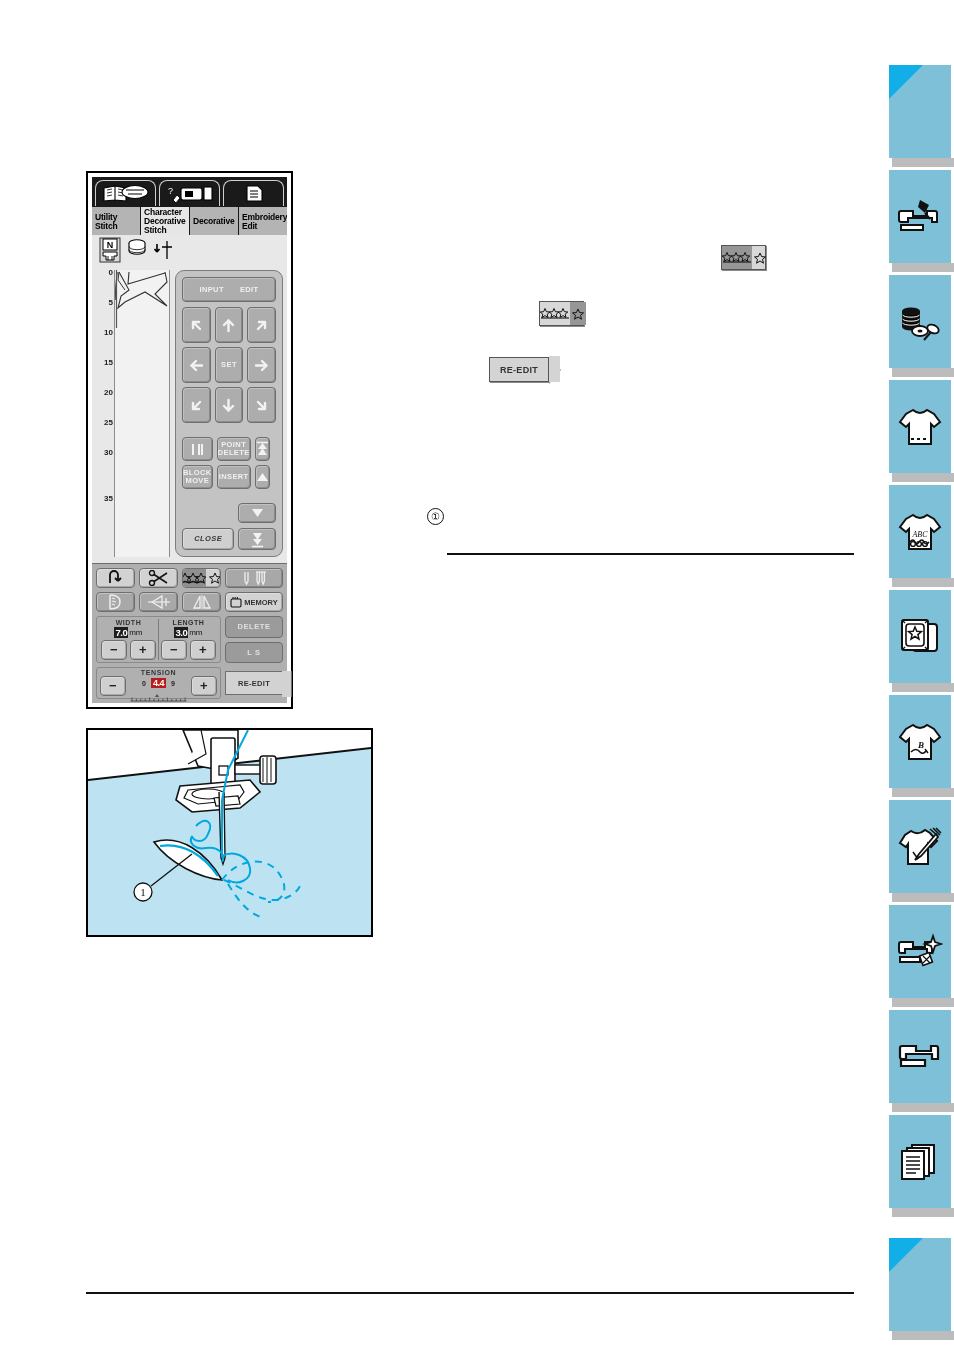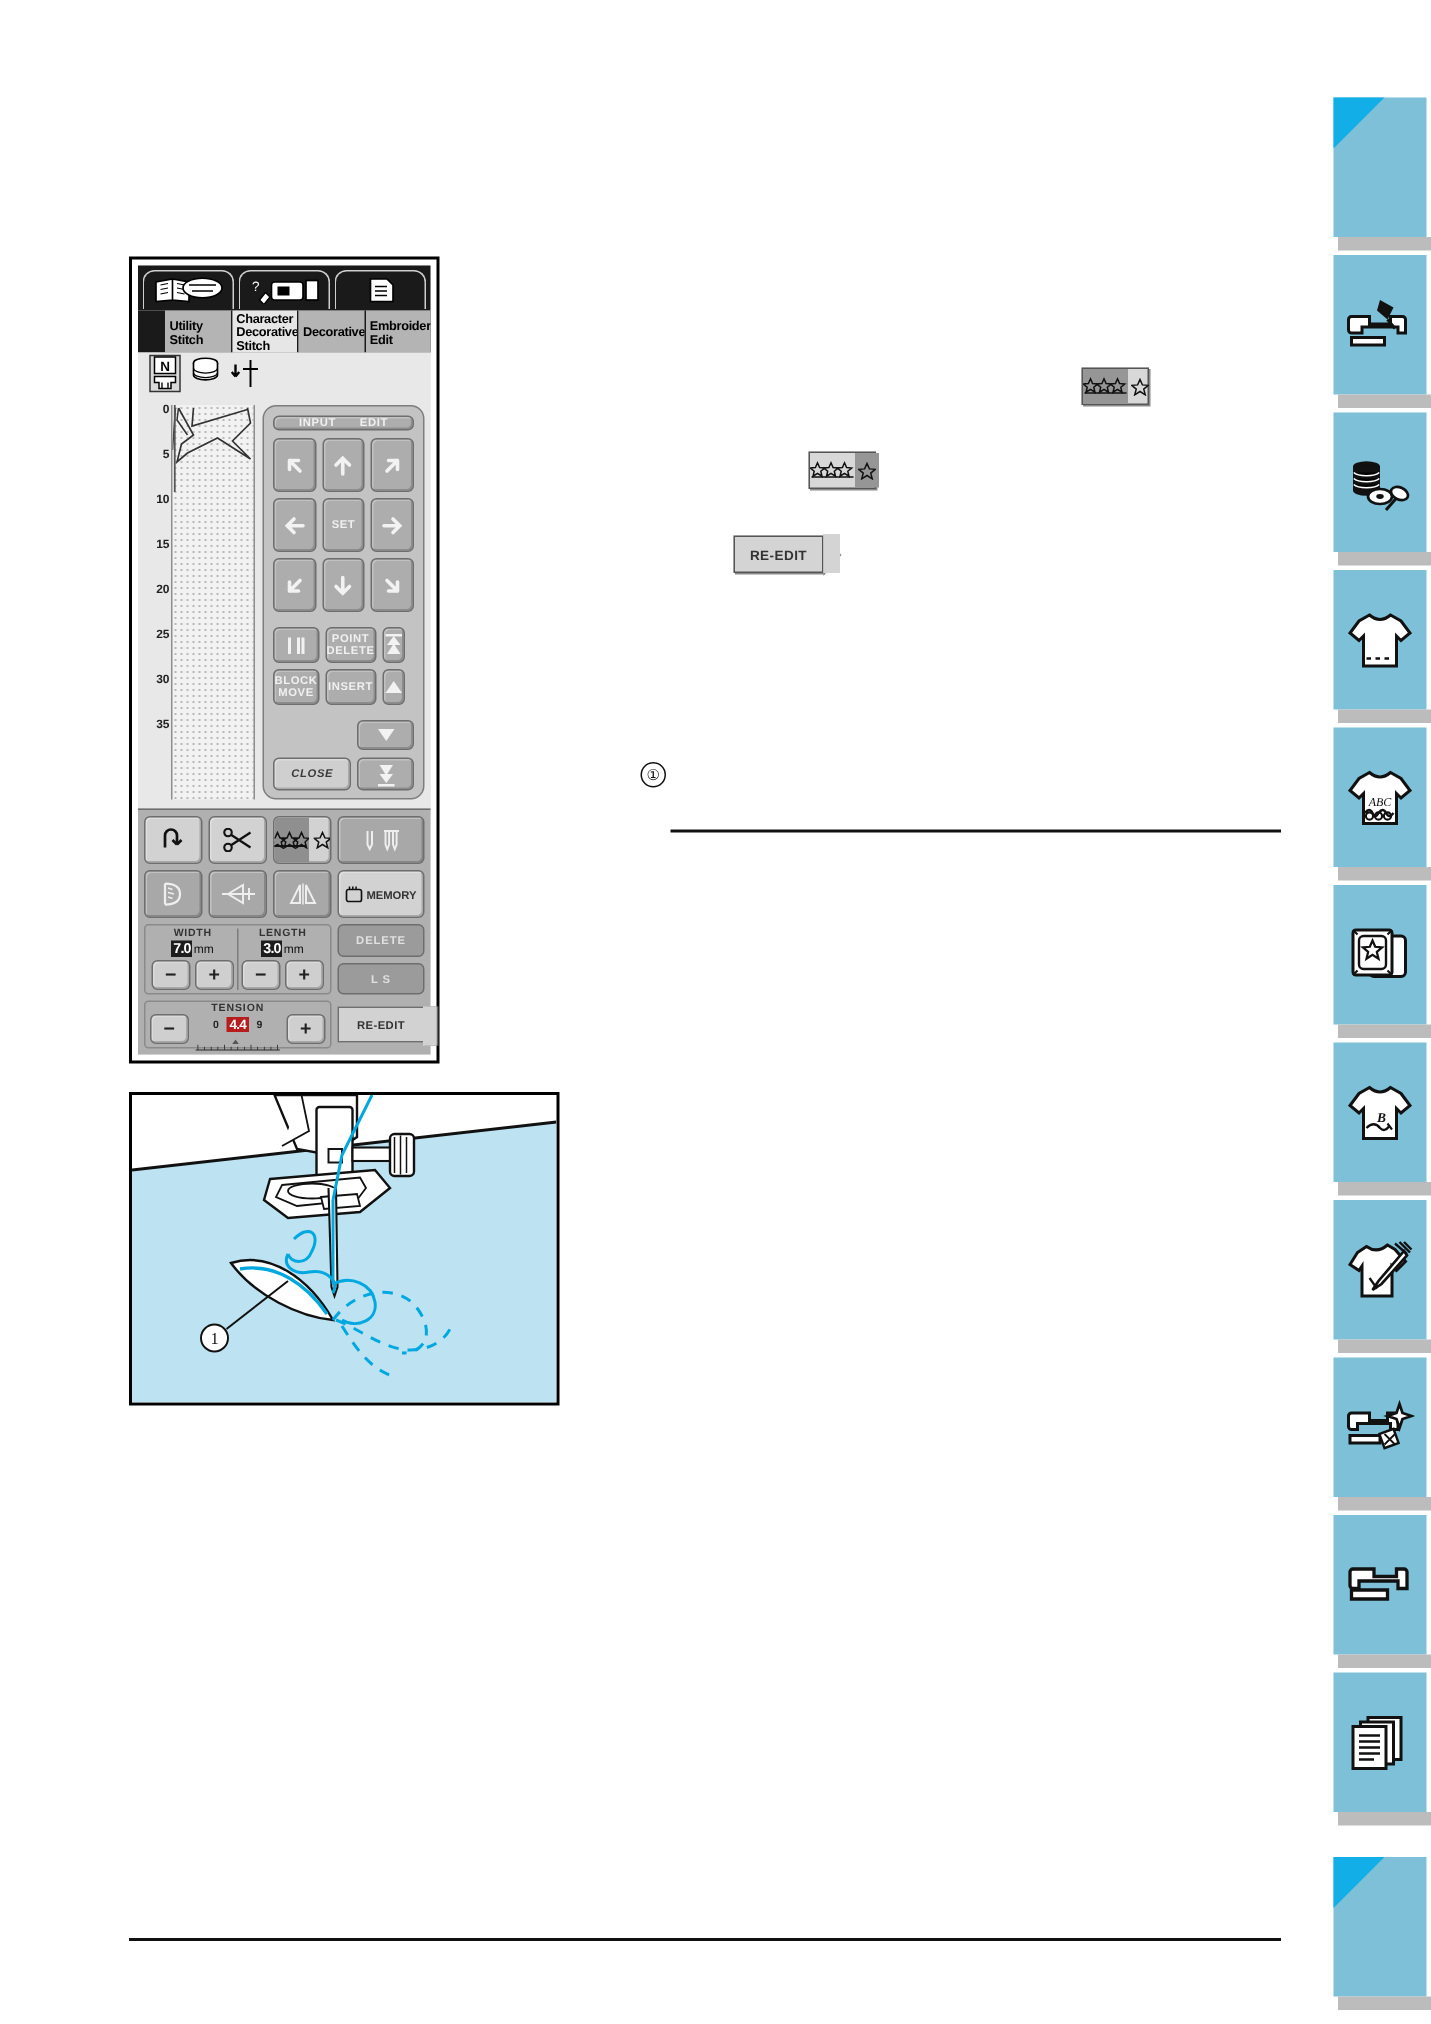--- a/index.html
+++ b/index.html
@@ -37,21 +37,21 @@
   .lcd-iconbar .iconcell {
     flex:1; height:26px;
     background:#1a1a1a;
     border:1.5px solid #cfcfcf;
     border-bottom:none;
     border-radius:8px 8px 0 0;
     display:flex; align-items:center; justify-content:center;
   }
 
   
-  .lcd-tabs { height: 28px; display:flex; background:#1a1a1a;padding-left:18px; }
+  .lcd-tabs { height: 28px; display:flex; background:#1a1a1a; }
   .lcd-tab {
     flex: 1;
     background: #b4b4b4;
     border-right: 1.5px solid #1a1a1a;
     color:#000;
     font-size: 8.5px;
     font-weight: bold;
     line-height: 8.8px;
     letter-spacing: -0.2px;
     padding: 1px 2px 0 3px;
@@ -130,21 +130,21 @@
   .lcd-controls {
     background:#b0b0b0;
     border-top:1.5px solid #6e6e6e;
     padding:4px;
     display:flex; flex-direction:column; gap:4px;
   }
   .ctl-top { display:flex; gap:4px; }
   .ctl-left3 { flex:1; display:grid; grid-template-columns:1fr 1fr 1fr; gap:4px; }
   .ctl-right { width:58px; display:flex; flex-direction:column; gap:4px; }
   .ctl-btn {
-    height:32px;
+    height:20px;
     background:#a8a8a8;
     border:1.2px solid #6e6e6e;
     border-radius:4px;
     display:flex;align-items:center;justify-content:center;
     box-shadow: inset -1px -1px 0 rgba(0,0,0,0.2), inset 1px 1px 0 rgba(255,255,255,0.3);
   }
   .ctl-btn.lt { background:#d2d2d2; }
   .ctl-btn.memo { color:#333; font-size:7.5px; font-weight:bold; gap:2px; }
 
   .wl-wrap { display:flex; gap:4px; }
@@ -320,21 +320,21 @@
     <div class="lcd-body">
       <div class="ruler-pane">
         <div class="ruler-ticks">
           <div style="top:0px">0</div>
           <div style="top:30px">5</div>
           <div style="top:60px">10</div>
           <div style="top:90px">15</div>
           <div style="top:120px">20</div>
           <div style="top:150px">25</div>
           <div style="top:180px">30</div>
-          <div style="top:210px">35</div>
+          <div style="top:226px">35</div>
         </div>
         <div class="stitch-canvas">
           <svg width="56" height="230" viewBox="0 0 56 230">
             <path d="M2 2 L0 30 L2 2 Z" stroke="#444" stroke-width="1" fill="none"></path>
             <line x1="1.5" y1="0" x2="1.5" y2="58" stroke="#555" stroke-width="1.2"></line>
             <path d="M4 2 L14 20 L6 26 L3 38 L10 32 L30 22 L52 36 L40 24 L52 12 L50 2" fill="none" stroke="#333" stroke-width="1.1"></path>
             <path d="M14 2 L13 14 L50 3" fill="none" stroke="#333" stroke-width="1.1"></path>
             <path d="M4 2 L3 10 L10 20" fill="none" stroke="#333" stroke-width="1"></path>
           </svg>
         </div>

